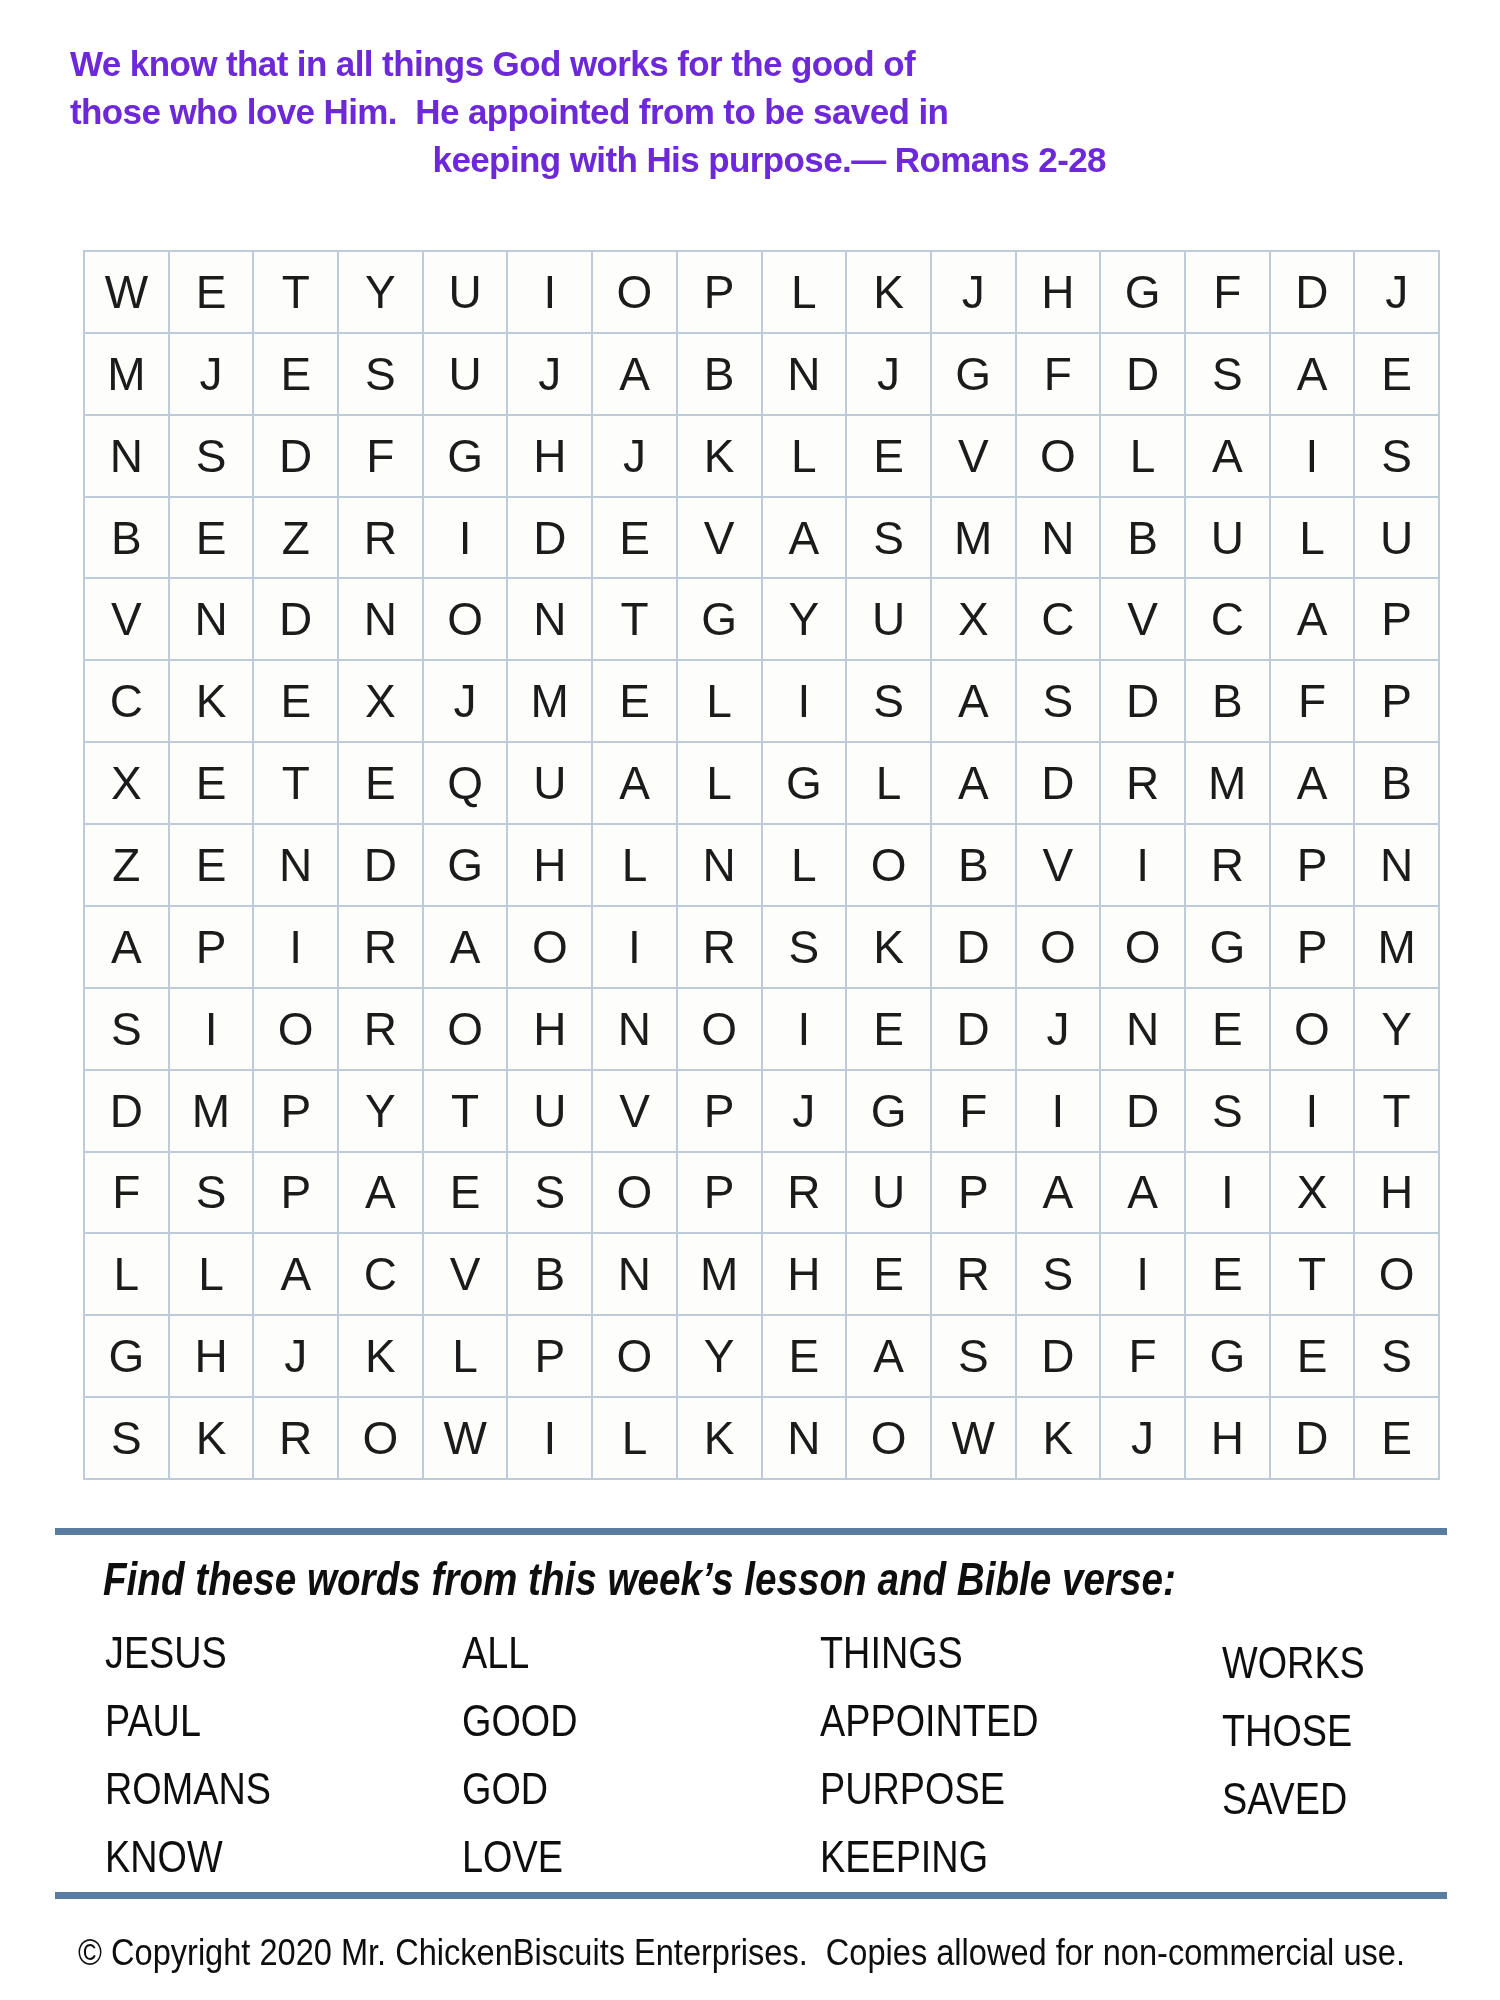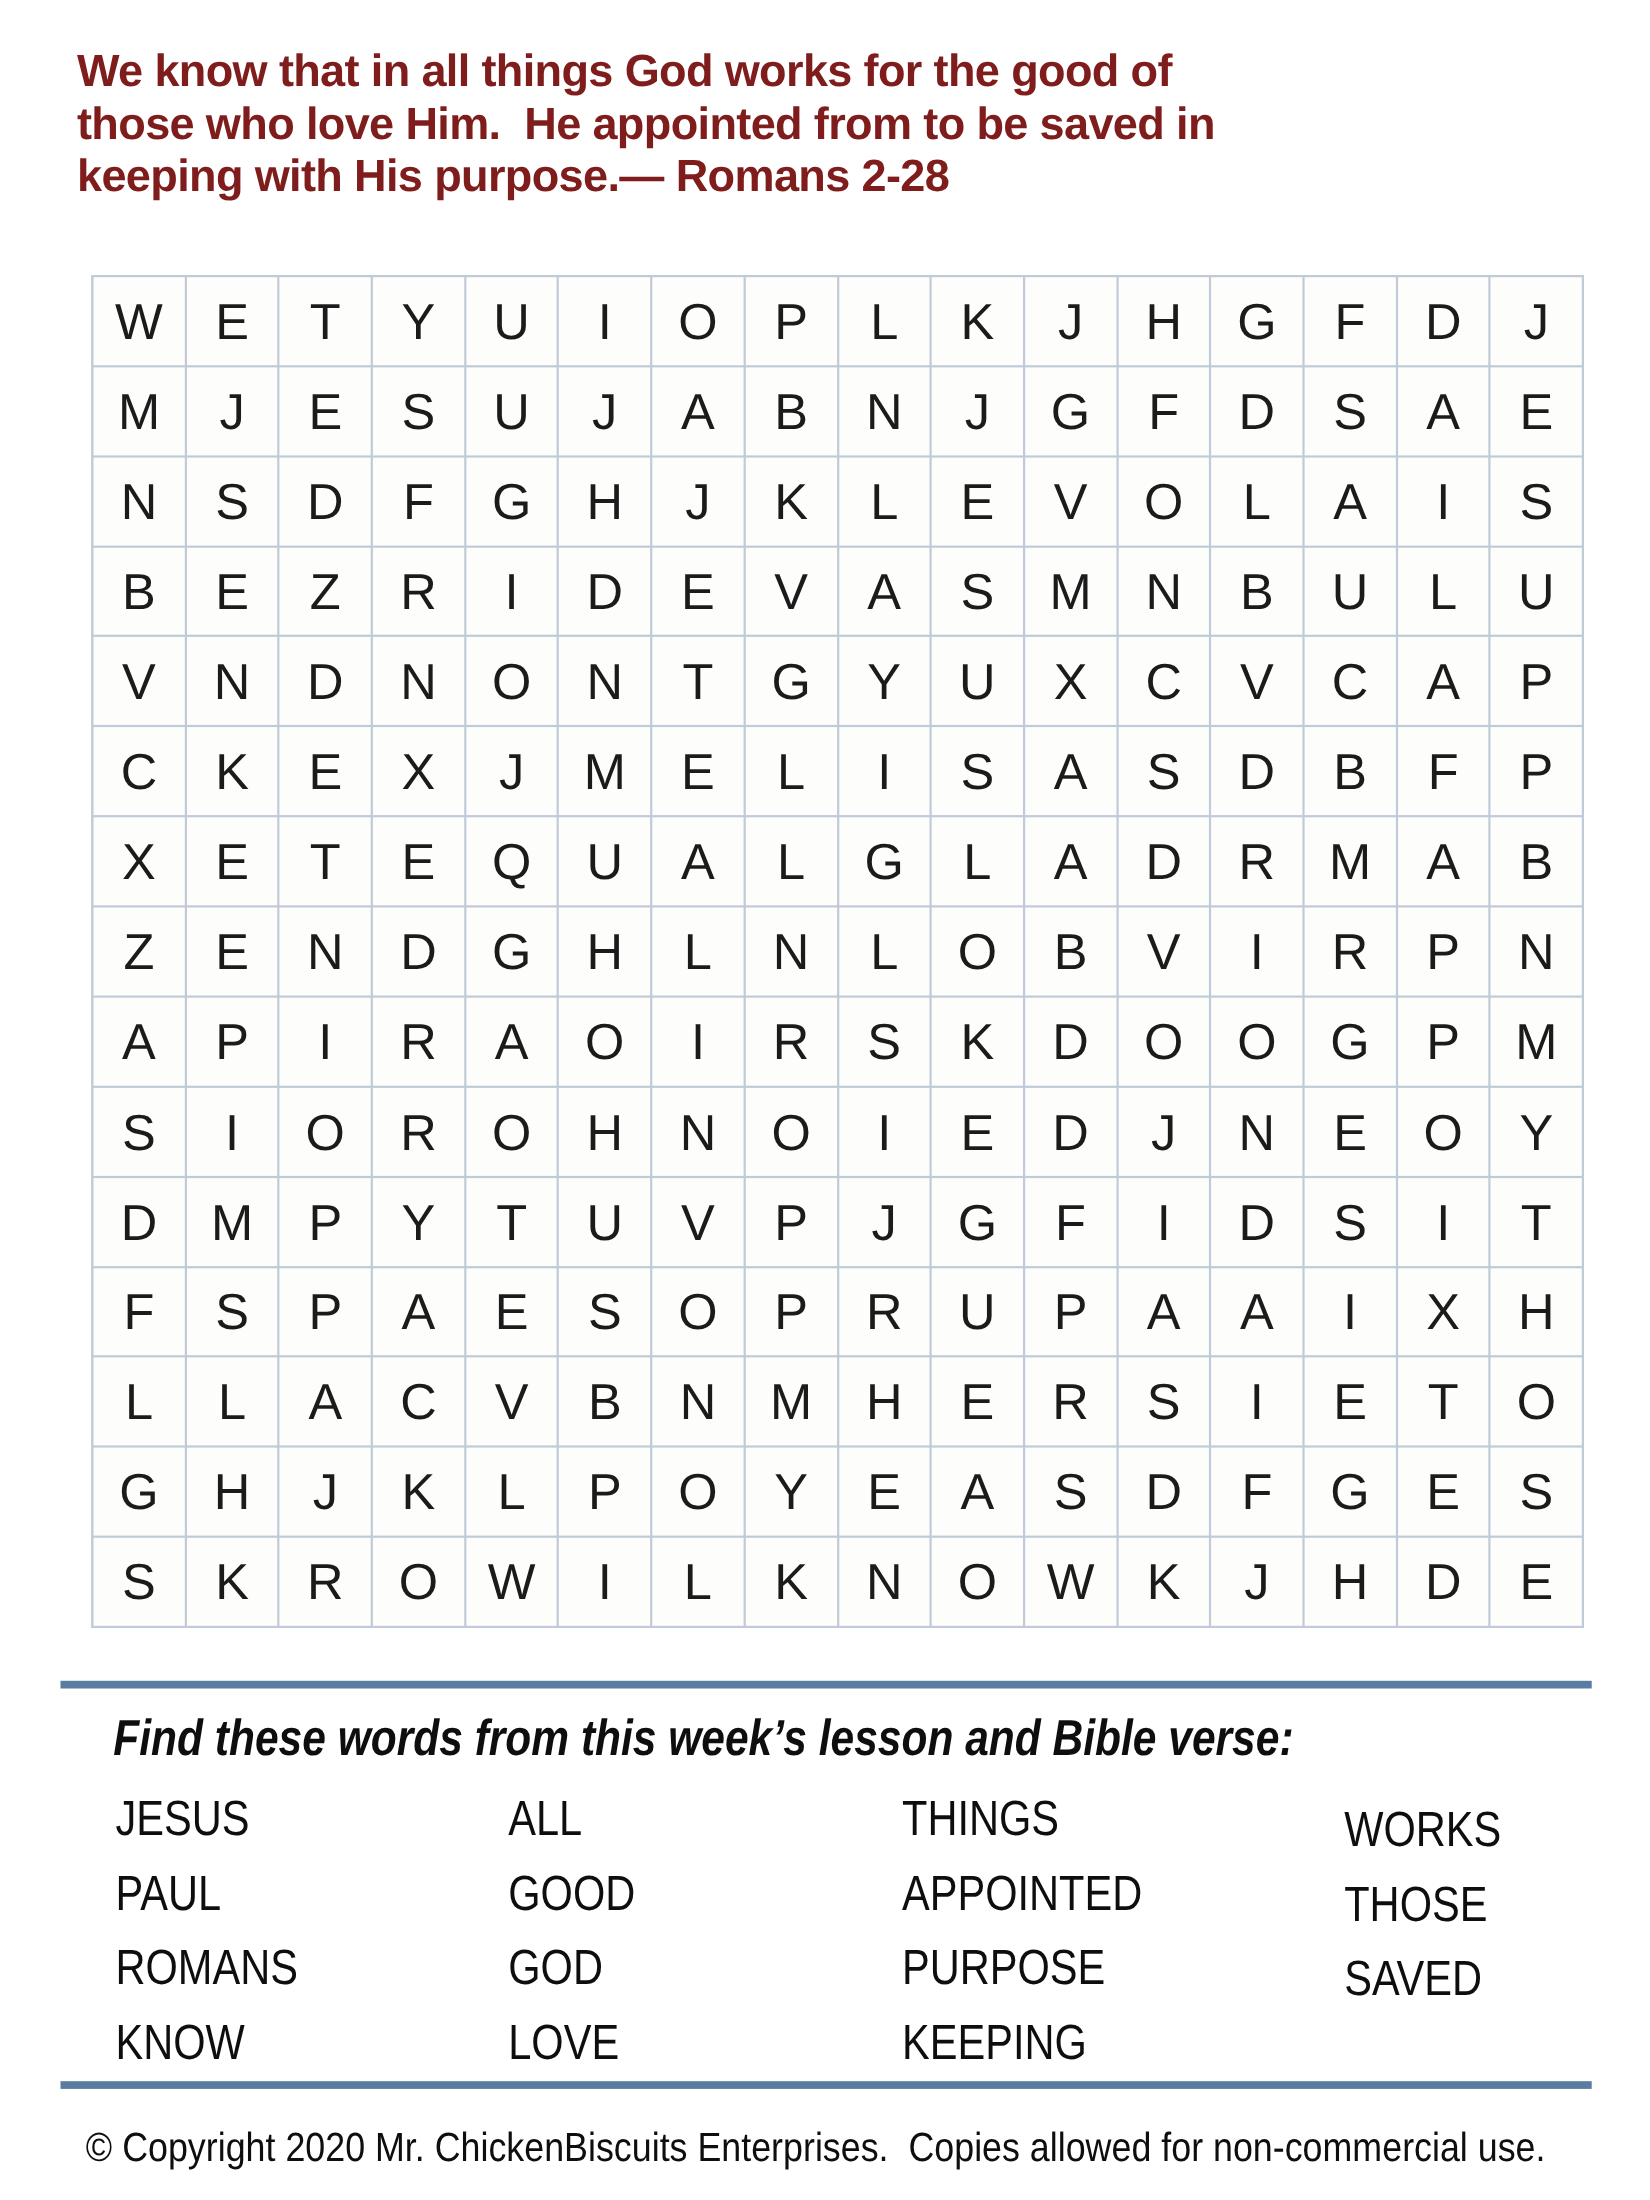--- a/index.html
+++ b/index.html
@@ -13,29 +13,29 @@
     overflow: hidden;
   }
 
   
   .verse {
     position: absolute;
     left: 70px;
     top: 40px;
     width: 1036px;
     font-weight: bold;
-    font-size: 41px;
+    font-size: 35px;
     line-height: 48px;
     letter-spacing: -0.6px;
-    color: #7f1d1d;
+    color: #6d28d9;
   }
   .vline { white-space: pre; }
   .vline-last {
     display: flex;
-    justify-content: flex-start;
+    justify-content: flex-end;
     align-items: baseline;
   }
 
   
   .grid-wrap {
     position: absolute;
     left: 83px;
     top: 250px;
     width: 1357px;
     height: 1230px;

